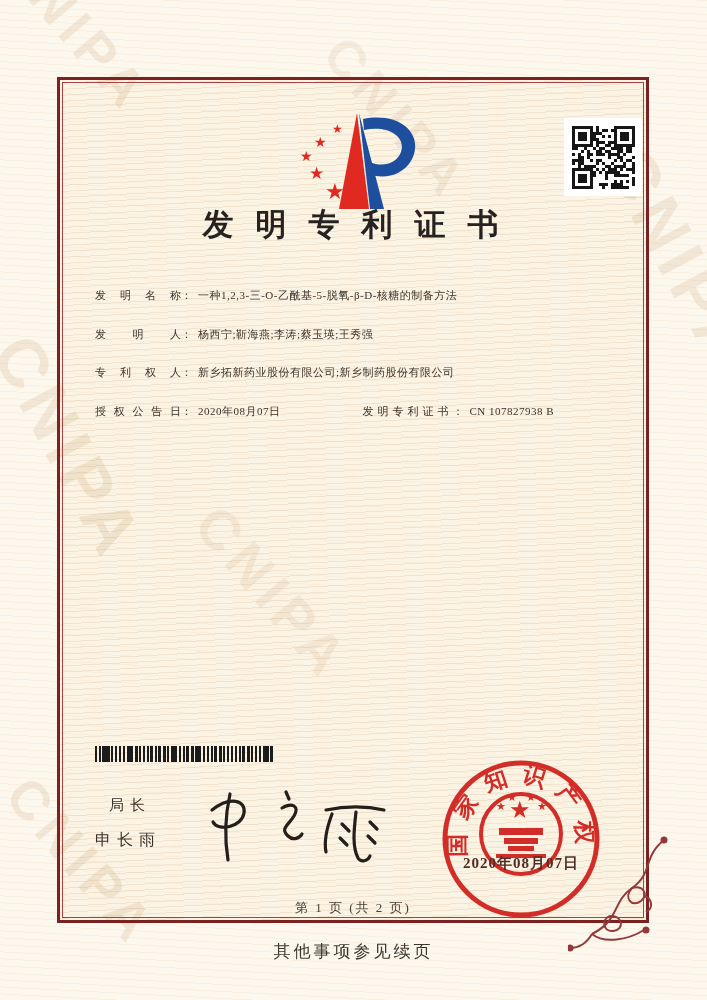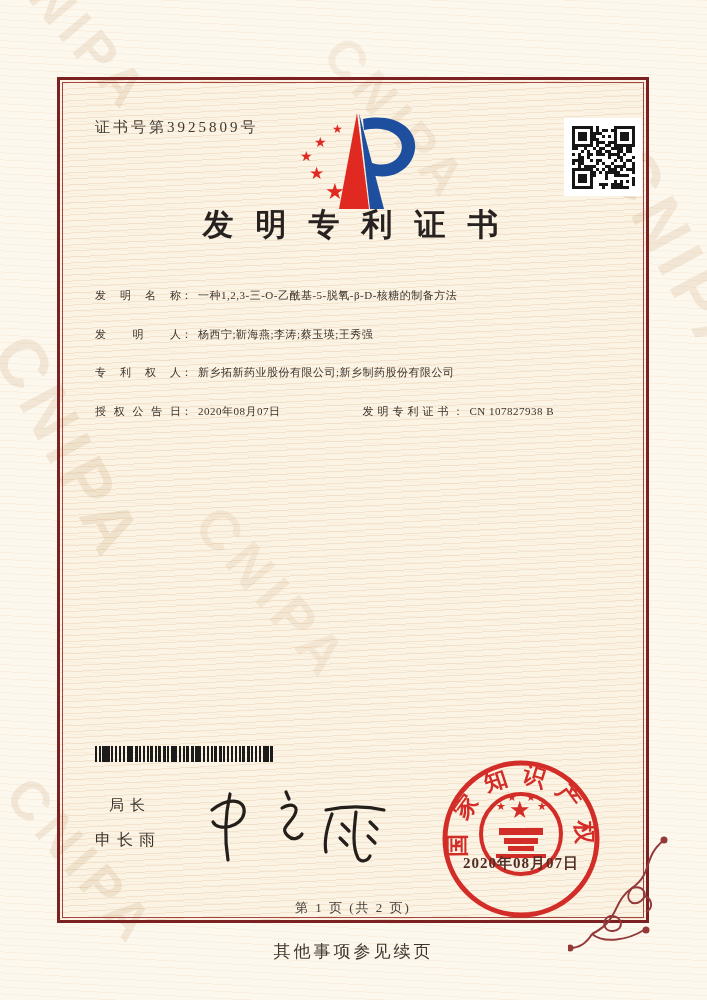--- a/index.html
+++ b/index.html
@@ -102,21 +102,20 @@
   <div class="wm wm2">CNIPA</div>
   <div class="wm wm3">CNIPA</div>
   <div class="wm wm4">CNIPA</div>
   <div class="wm wm5">CNIPA</div>
   <div class="wm wm6">CNIPA</div>
 
   <div class="frame"></div>
 
   <div class="content">
 
-    <div class="cert-no">证书号第3925809号</div>
 
     <svg class="logo" viewBox="0 0 140 112">
       <path d="M80,12 C120,4 142,30 128,54 C118,70 98,73 84,66 L87,55 C100,61 114,56 118,45 C123,30 106,18 81,23 Z" fill="#1d4f9e"></path>
       <polygon points="74,6 56,102 86,102" fill="#e02a21"></polygon>
       <polygon points="76,6 87,102 101,102" fill="#1d4f9e"></polygon>
       <text x="42" y="92" font-size="22" fill="#e02a21">★</text>
       <text x="26" y="72" font-size="17" fill="#e02a21">★</text>
       <text x="17" y="54" font-size="14" fill="#e02a21">★</text>
       <text x="31" y="40" font-size="14" fill="#e02a21">★</text>
       <text x="49" y="26" font-size="12" fill="#e02a21">★</text>

